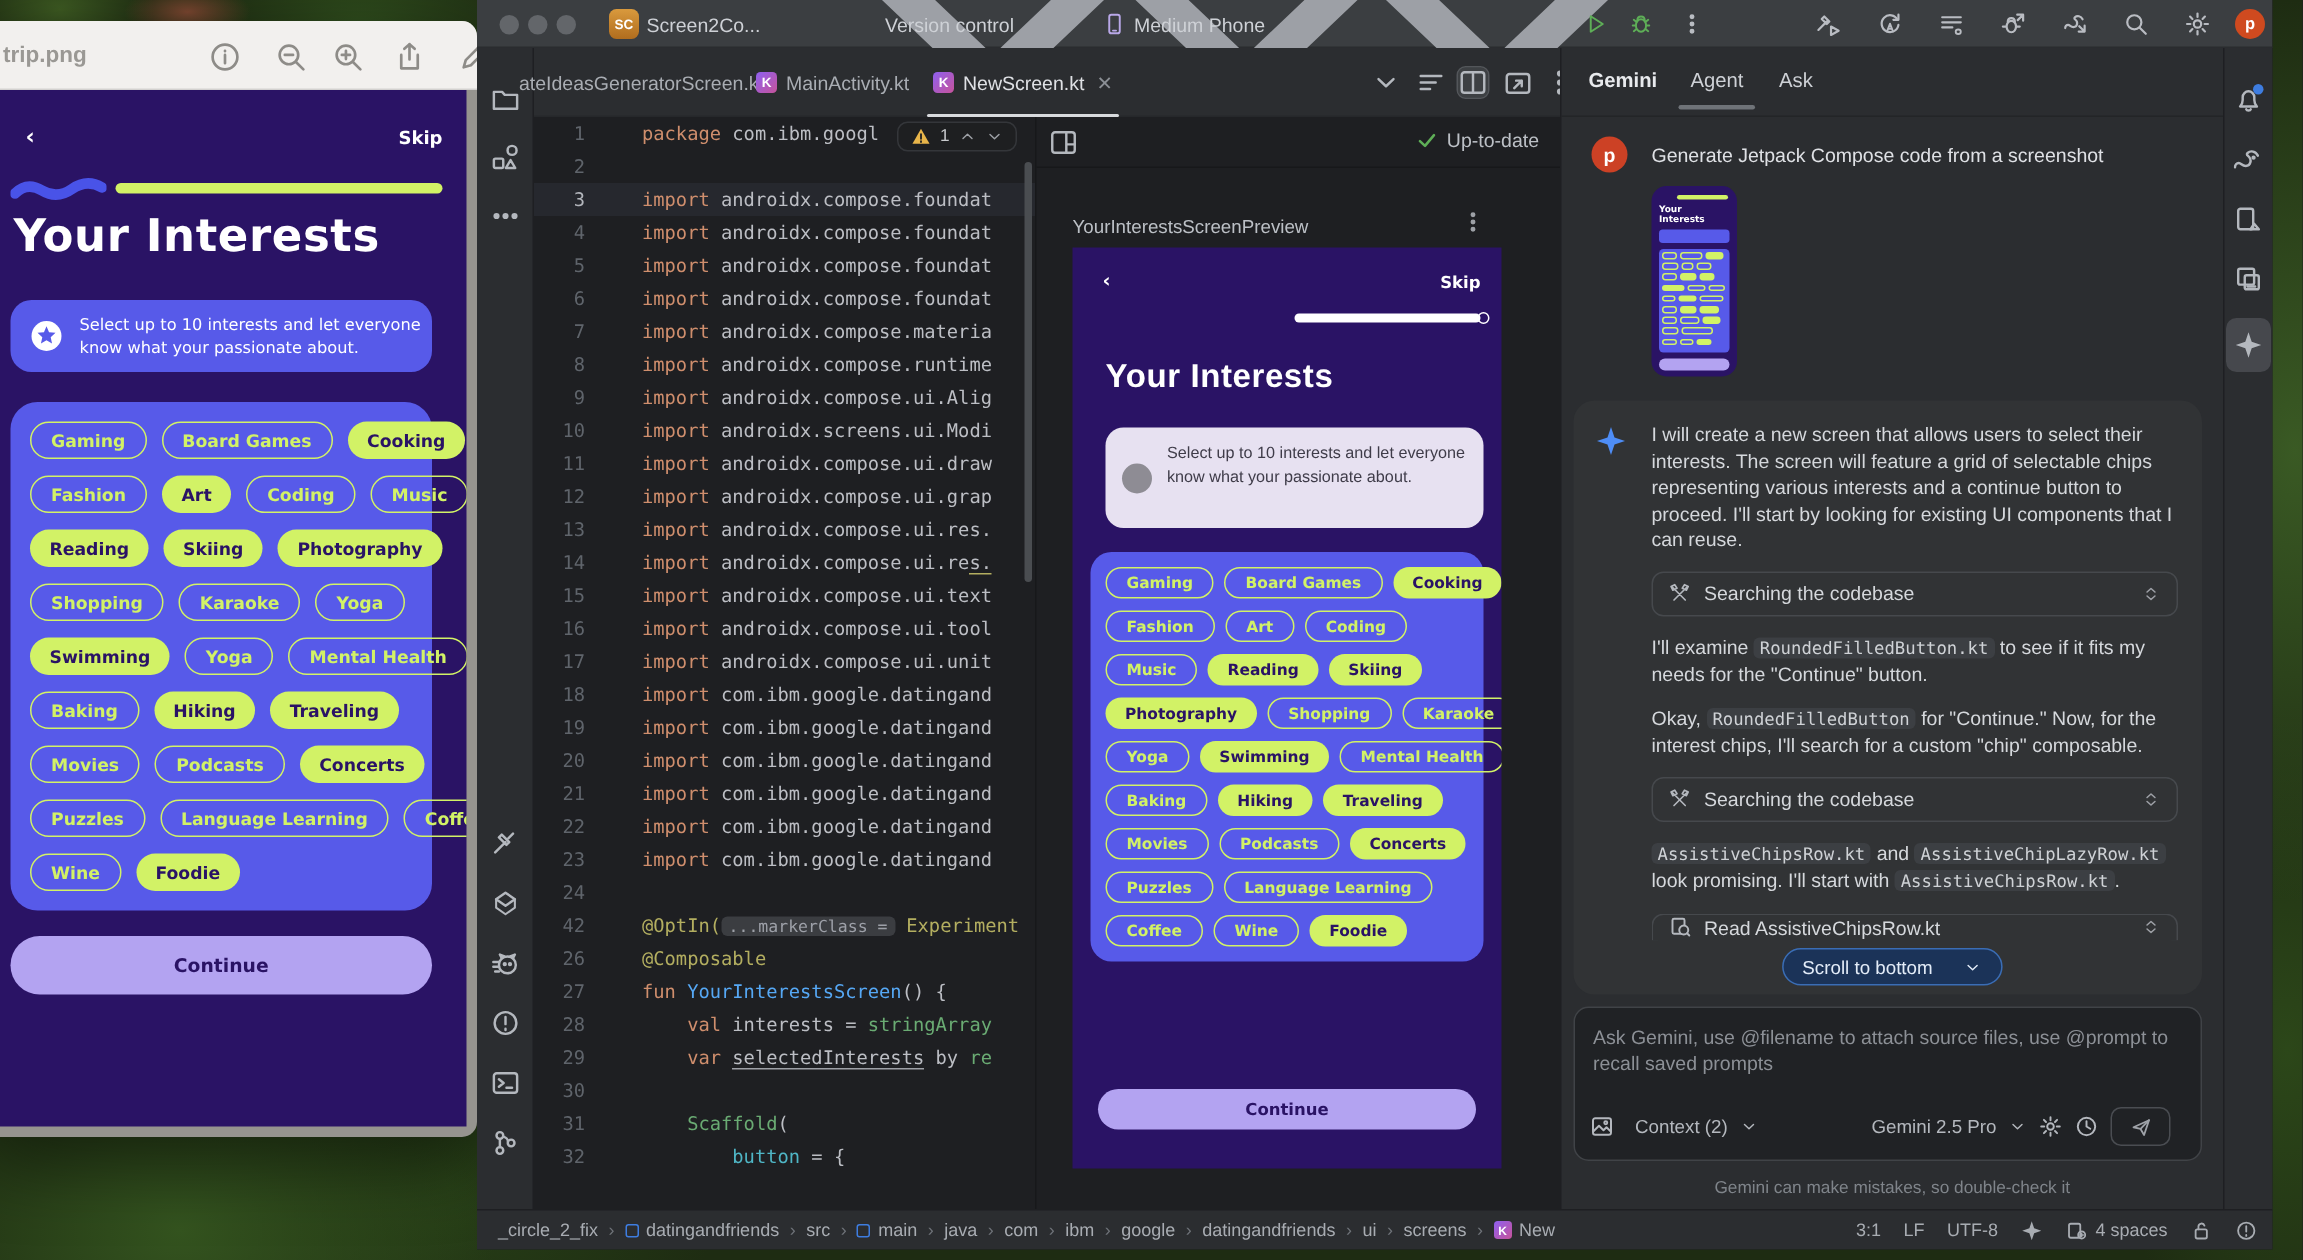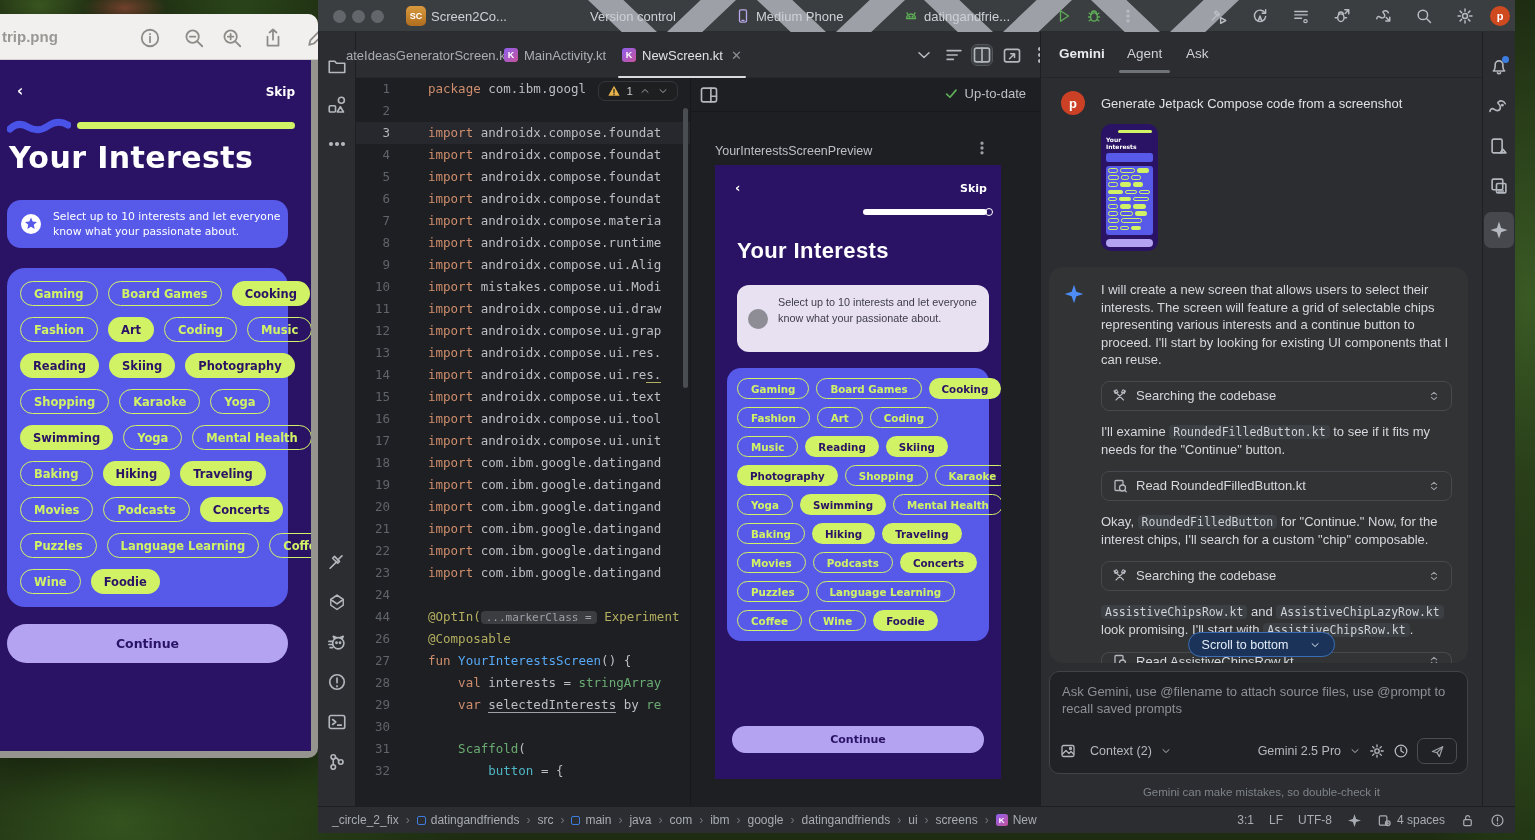--- a/index.html
+++ b/index.html
@@ -113,21 +113,21 @@
   #g-star{position:absolute; left:14px; top:16px; width:22px; height:22px; color:#4e8df6;}
   .g-p{color:#d5d8dc; font-size:13px; line-height:17.5px; margin-bottom:11px;}
   .g-code{font-family:"DejaVu Sans Mono",monospace; font-size:11.5px; background:#3c3f43; border-radius:4px; padding:0 4px; color:#cfd2d6;}
   .g-tool{height:30px; border:1px solid #46494d; border-radius:8px; display:flex; align-items:center; gap:8px; padding:0 10px; color:#d5d8dc; font-size:13px; margin:12px 0;}
   .g-tool .sp{flex:1;}
   .g-tool .exp{color:#9da0a6;}
   #scrollpill{position:absolute; left:50%; transform:translateX(-50%); top:554px; height:25px; background:#1b3358; border:1px solid #3a6db5; border-radius:14px; color:#e3ecf8; font-size:12.5px; display:flex; align-items:center; gap:21px; padding:0 13px; z-index:5;justify-content:space-between;}
   
   #g-input{position:absolute; left:8px; right:14px; top:593px; height:103px; background:#202225; border:1px solid #404347; border-radius:10px; padding:11px 12px;}
   .g-ph{color:#8c9096; font-size:13px; line-height:17px;}
-  .g-inrow{position:absolute; left:10px; right:10px; bottom:8px; height:28px; display:flex; align-items:center; gap:8px; color:#b4b8be; font-size:12.5px;}
+  .g-inrow{position:absolute; left:10px; right:20px; bottom:8px; height:28px; display:flex; align-items:center; gap:8px; color:#b4b8be; font-size:12.5px;}
   .g-send{width:40px; height:26px; border:1px solid #4a4d52; border-radius:7px; display:flex; align-items:center; justify-content:center; color:#9ea2a8;}
   .g-disc{position:absolute; left:0; right:0; top:708px; text-align:center; color:#7f848a; font-size:11.5px;}
   
   #statusbar{position:absolute; left:0; right:0; bottom:0; height:27px; background:#2b2d30; border-top:1px solid #1e1f22; display:flex; align-items:center; color:#a8acb2; font-size:12px;}
   #crumbs{display:flex; align-items:center; gap:7px; padding-left:14px; white-space:nowrap; overflow:hidden; flex:1;}
   .cr-sep{color:#6f7379;}
   .cr-mod{width:9px; height:9px; border:1.5px solid #3e7de0; border-radius:2px; display:inline-block;}
   .cr-k{width:12px; height:12px; border-radius:2.5px; background:linear-gradient(135deg,#8f60f0,#c6539a); color:#fff; font-size:8px; font-weight:bold; display:flex; align-items:center; justify-content:center;}
   #sb-right{display:flex; align-items:center; gap:15px; padding-right:10px; white-space:nowrap;}
   .sb-ic{width:15px; height:15px; color:#a8acb2;}
@@ -266,36 +266,20 @@
             <path d="M7 12.4h2"></path>
           </svg>
         </span>
       <span>Medium Phone</span>
       <span class="chev icon-slot">
           <svg viewBox="0 0 16 16" width="100%" height="100%" fill="none" stroke="currentColor" stroke-width="1.3" stroke-linecap="round" stroke-linejoin="round">
             <path d="M4 6.2 8 10l4-3.8"></path>
           </svg>
         </span>
     </div>
-    <div class="tb-item" style="left:585px">
-      <span class="icon16 icon-slot green">
-          <svg viewBox="0 0 16 16" width="100%" height="100%" fill="none" stroke="currentColor" stroke-width="1.3" stroke-linecap="round" stroke-linejoin="round">
-            <path d="M3.5 10.5a4.5 4.5 0 0 1 9 0z"></path>
-            <path d="M5 6.5 4 4.8M11 6.5 12 4.8"></path>
-            <circle cx="6.4" cy="8.7" r=".5" fill="currentColor"></circle>
-            <circle cx="9.6" cy="8.7" r=".5" fill="currentColor"></circle>
-          </svg>
-        </span>
-      <span>datingandfrie...</span>
-      <span class="chev icon-slot">
-          <svg viewBox="0 0 16 16" width="100%" height="100%" fill="none" stroke="currentColor" stroke-width="1.3" stroke-linecap="round" stroke-linejoin="round">
-            <path d="M4 6.2 8 10l4-3.8"></path>
-          </svg>
-        </span>
-    </div>
     <div class="tb-item" style="left:738px">
         <span class="icon16 icon-slot green">
           <svg viewBox="0 0 16 16" width="100%" height="100%" fill="none" stroke="currentColor" stroke-width="1.3" stroke-linecap="round" stroke-linejoin="round">
             <path d="M4.5 2.8 12.5 8l-8 5.2z"></path>
           </svg>
         </span>
       </div>
     <div class="tb-item" style="left:768px">
         <span class="icon16 icon-slot green">
           <svg viewBox="0 0 16 16" width="100%" height="100%" fill="none" stroke="currentColor" stroke-width="1.3" stroke-linecap="round" stroke-linejoin="round">
@@ -540,36 +524,36 @@
       <div id="code-lines">
           <div class="crow"><div class="gut">1</div><div class="codetxt"><span class="s-k">package </span><span class="s-p">com.ibm.googl</span></div></div>
           <div class="crow"><div class="gut">2</div><div class="codetxt"></div></div>
           <div class="crow cur"><div class="gut">3</div><div class="codetxt"><span class="s-k">import </span><span class="s-p">androidx.compose.foundat</span></div></div>
           <div class="crow"><div class="gut">4</div><div class="codetxt"><span class="s-k">import </span><span class="s-p">androidx.compose.foundat</span></div></div>
           <div class="crow"><div class="gut">5</div><div class="codetxt"><span class="s-k">import </span><span class="s-p">androidx.compose.foundat</span></div></div>
           <div class="crow"><div class="gut">6</div><div class="codetxt"><span class="s-k">import </span><span class="s-p">androidx.compose.foundat</span></div></div>
           <div class="crow"><div class="gut">7</div><div class="codetxt"><span class="s-k">import </span><span class="s-p">androidx.compose.materia</span></div></div>
           <div class="crow"><div class="gut">8</div><div class="codetxt"><span class="s-k">import </span><span class="s-p">androidx.compose.runtime</span></div></div>
           <div class="crow"><div class="gut">9</div><div class="codetxt"><span class="s-k">import </span><span class="s-p">androidx.compose.ui.Alig</span></div></div>
-          <div class="crow"><div class="gut">10</div><div class="codetxt"><span class="s-k">import </span><span class="s-p">mistakes.compose.ui.Modi</span></div></div>
+          <div class="crow"><div class="gut">10</div><div class="codetxt"><span class="s-k">import </span><span class="s-p">androidx.screens.ui.Modi</span></div></div>
           <div class="crow"><div class="gut">11</div><div class="codetxt"><span class="s-k">import </span><span class="s-p">androidx.compose.ui.draw</span></div></div>
           <div class="crow"><div class="gut">12</div><div class="codetxt"><span class="s-k">import </span><span class="s-p">androidx.compose.ui.grap</span></div></div>
           <div class="crow"><div class="gut">13</div><div class="codetxt"><span class="s-k">import </span><span class="s-p">androidx.compose.ui.res.</span></div></div>
           <div class="crow"><div class="gut">14</div><div class="codetxt"><span class="s-k">import </span><span class="s-p">androidx.compose.ui.re</span><span class="s-gu">s.</span></div></div>
           <div class="crow"><div class="gut">15</div><div class="codetxt"><span class="s-k">import </span><span class="s-p">androidx.compose.ui.text</span></div></div>
           <div class="crow"><div class="gut">16</div><div class="codetxt"><span class="s-k">import </span><span class="s-p">androidx.compose.ui.tool</span></div></div>
           <div class="crow"><div class="gut">17</div><div class="codetxt"><span class="s-k">import </span><span class="s-p">androidx.compose.ui.unit</span></div></div>
           <div class="crow"><div class="gut">18</div><div class="codetxt"><span class="s-k">import </span><span class="s-p">com.ibm.google.datingand</span></div></div>
           <div class="crow"><div class="gut">19</div><div class="codetxt"><span class="s-k">import </span><span class="s-p">com.ibm.google.datingand</span></div></div>
           <div class="crow"><div class="gut">20</div><div class="codetxt"><span class="s-k">import </span><span class="s-p">com.ibm.google.datingand</span></div></div>
           <div class="crow"><div class="gut">21</div><div class="codetxt"><span class="s-k">import </span><span class="s-p">com.ibm.google.datingand</span></div></div>
           <div class="crow"><div class="gut">22</div><div class="codetxt"><span class="s-k">import </span><span class="s-p">com.ibm.google.datingand</span></div></div>
           <div class="crow"><div class="gut">23</div><div class="codetxt"><span class="s-k">import </span><span class="s-p">com.ibm.google.datingand</span></div></div>
           <div class="crow"><div class="gut">24</div><div class="codetxt"></div></div>
-          <div class="crow"><div class="gut">44</div><div class="codetxt"><span class="s-a">@OptIn(</span><span class="s-chip">...markerClass =</span><span class="s-a"> Experiment</span></div></div>
+          <div class="crow"><div class="gut">42</div><div class="codetxt"><span class="s-a">@OptIn(</span><span class="s-chip">...markerClass =</span><span class="s-a"> Experiment</span></div></div>
           <div class="crow"><div class="gut">26</div><div class="codetxt"><span class="s-a">@Composable</span></div></div>
           <div class="crow"><div class="gut">27</div><div class="codetxt"><span class="s-k">fun </span><span class="s-f">YourInterestsScreen</span><span class="s-p">() {</span></div></div>
           <div class="crow"><div class="gut">28</div><div class="codetxt"><span class="s-p">    </span><span class="s-k">val </span><span class="s-p">interests = </span><span class="s-g">stringArray</span></div></div>
           <div class="crow"><div class="gut">29</div><div class="codetxt"><span class="s-p">    </span><span class="s-k">var </span><span class="s-u">selectedInterests</span><span class="s-p"> by </span><span class="s-g">re</span></div></div>
           <div class="crow"><div class="gut">30</div><div class="codetxt"></div></div>
           <div class="crow"><div class="gut">31</div><div class="codetxt"><span class="s-p">    </span><span class="s-g">Scaffold</span><span class="s-p">(</span></div></div>
           <div class="crow"><div class="gut">32</div><div class="codetxt"><span class="s-p">        </span><span class="s-t">button</span><span class="s-p"> = {</span></div></div>
         </div>
       <div id="inspect-widget">
         <span class="icon-slot" style="width:14px;height:14px;color:#e8b54a">
@@ -760,36 +744,20 @@
               </span>
               <span>Searching the codebase</span>
               <span class="sp"></span>
               <span class="exp" style="width: 14px; height: 14px;">
                 <svg viewBox="0 0 16 16" width="100%" height="100%" fill="none" stroke="currentColor" stroke-width="1.3" stroke-linecap="round" stroke-linejoin="round">
                   <path d="M5 6.5 8 3.8l3 2.7M5 9.5 8 12.2l3-2.7" stroke-width="1.2"></path>
                 </svg>
               </span>
             </div>
             <div class="g-p">I'll examine <span class="g-code">RoundedFilledButton.kt</span> to see if it fits my needs for the "Continue" button.</div>
-            <div class="g-tool">
-              <span style="width: 16px; height: 16px; color: rgb(180, 184, 190); flex: 0 0 auto;">
-                <svg viewBox="0 0 16 16" width="100%" height="100%" fill="none" stroke="currentColor" stroke-width="1.3" stroke-linecap="round" stroke-linejoin="round">
-                  <rect x="3" y="2.5" width="8" height="10" rx="1"></rect>
-                  <circle cx="10.5" cy="10" r="3" fill="#313335"></circle>
-                  <path d="M12.7 12.2 14.2 13.7"></path>
-                </svg>
-              </span>
-              <span>Read RoundedFilledButton.kt</span>
-              <span class="sp"></span>
-              <span class="exp" style="width: 14px; height: 14px;">
-                <svg viewBox="0 0 16 16" width="100%" height="100%" fill="none" stroke="currentColor" stroke-width="1.3" stroke-linecap="round" stroke-linejoin="round">
-                  <path d="M5 6.5 8 3.8l3 2.7M5 9.5 8 12.2l3-2.7" stroke-width="1.2"></path>
-                </svg>
-              </span>
-            </div>
             <div class="g-p">Okay, <span class="g-code">RoundedFilledButton</span> for "Continue." Now, for the interest chips, I'll search for a custom "chip" composable.</div>
             <div class="g-tool">
               <span style="width: 16px; height: 16px; color: rgb(180, 184, 190); flex: 0 0 auto;">
                 <svg viewBox="0 0 16 16" width="100%" height="100%" fill="none" stroke="currentColor" stroke-width="1.3" stroke-linecap="round" stroke-linejoin="round">
                   <path d="M3 3.5 11.5 12M3.2 5.5 2 3l2.5-1.2L6 4.2zM12.5 3.5 4 12M12.3 5.5 13.5 3 11 1.8 9.5 4.2z" stroke-width="1.1"></path>
                 </svg>
               </span>
               <span>Searching the codebase</span>
               <span class="sp"></span>
               <span class="exp" style="width: 14px; height: 14px;">

